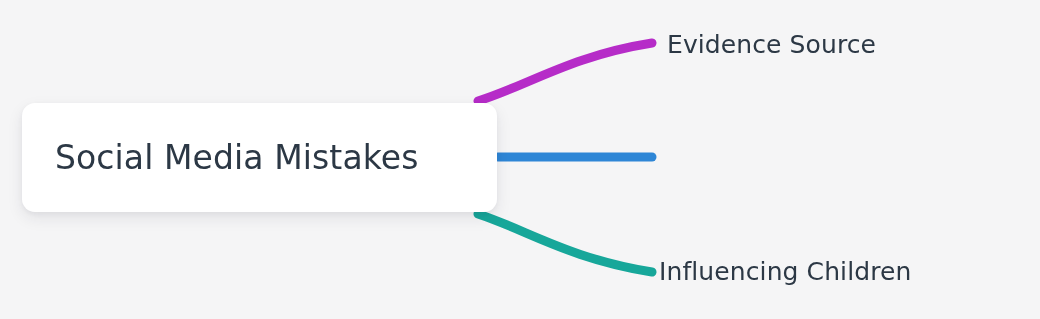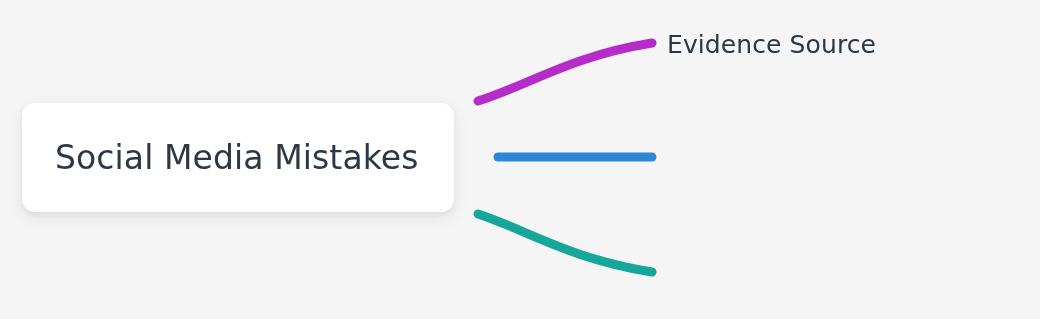--- a/index.html
+++ b/index.html
@@ -24,21 +24,21 @@
     left: 0;
     top: 0;
     width: 1040px;
     height: 319px;
     pointer-events: none;
   }
   .root-node {
     position: absolute;
     left: 22px;
     top: 103px;
-    width: 432px;
+    width: 475px;
     height: 109px;
     background: #ffffff;
     border-radius: 13px;
     box-shadow: 0 6px 16px rgba(30, 40, 55, 0.085),
                 0 2px 5px rgba(30, 40, 55, 0.05);
     display: flex;
     align-items: center;
     box-sizing: border-box;
     padding-left: 33px;
     padding-right: 20px;
@@ -79,14 +79,15 @@
     <path id="connector-influencing-children" d="M 478 214 C 527 230 570 259 652 272" fill="none" stroke="#17a79a" stroke-width="9" stroke-linecap="round"></path>
   </svg>
 
   <div class="root-node">
     <span class="root-label">Social Media Mistakes</span>
   </div>
 
   <div class="branch-label" id="label-evidence-source">Evidence Source</div>
 
 
+  <div class="branch-label" id="label-influencing-children">Influencing Children</div>
 
 </div>
 
 </body></html>

